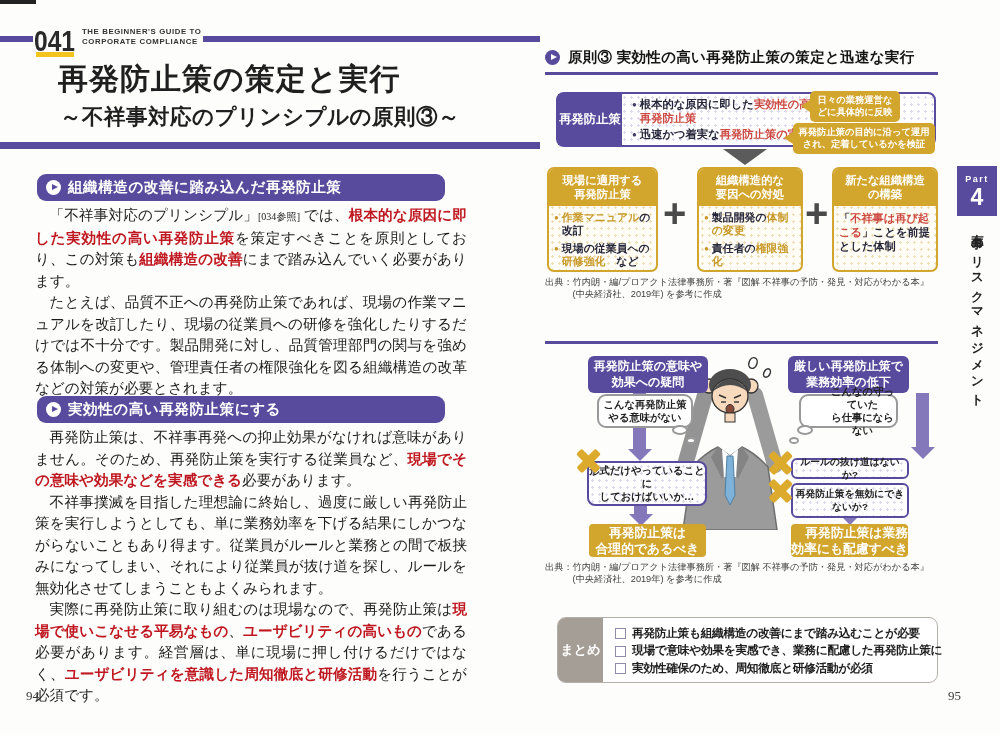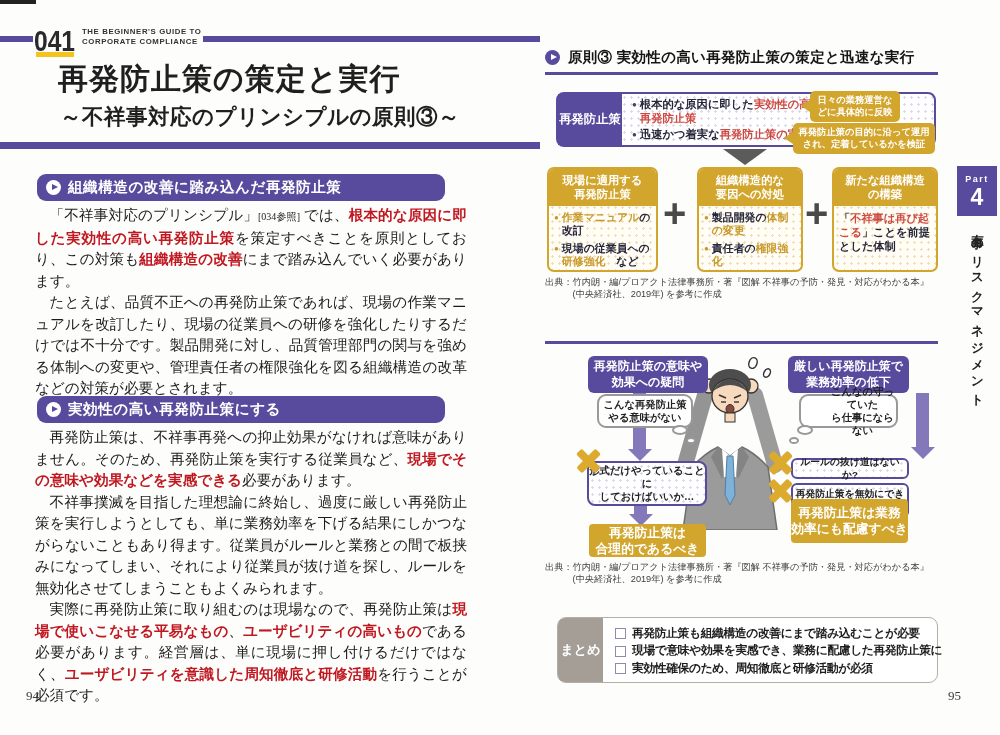--- a/index.html
+++ b/index.html
@@ -278,21 +278,21 @@
   <div class="abs xmark" style="left:767px;top:477px;"></div>
   <div class="abs trap dots-purple" style="left:791px;top:483px;width:118px;height:35px;border-radius:6px;font-size:9.8px;">再発防止策を無効にできないか?</div>
 
   <div class="abs v-arrow" style="left:634px;top:503px;height:11px;"></div>
   <div class="abs v-arrow" style="left:843px;top:502px;height:11px;"></div>
 
   <div class="abs goldbox" style="left:589px;top:524px;width:117px;height:33px;">
       <span class="ln">再発防止策は</span>
       <span class="ln">合理的であるべき</span>
     </div>
-  <div class="abs goldbox" style="left:791px;top:499px;width:117px;height:44px;">
+  <div class="abs goldbox" style="left:791px;top:524px;width:117px;height:33px;align-items:flex-end;">
       <span class="ln">再発防止策は業務</span>
       <span class="ln">効率にも配慮すべき</span>
     </div>
 
   <div class="abs source" style="left:545px;top:562px;">出典：竹内朗・編/プロアクト法律事務所・著『図解 不祥事の予防・発見・対応がわかる本』(中央経済社、2019年) を参考に作成</div>
 
   <div class="abs summary">
     <div class="summary-label">まとめ</div>
     <div class="sum-items">
       <div class="sum-row">

